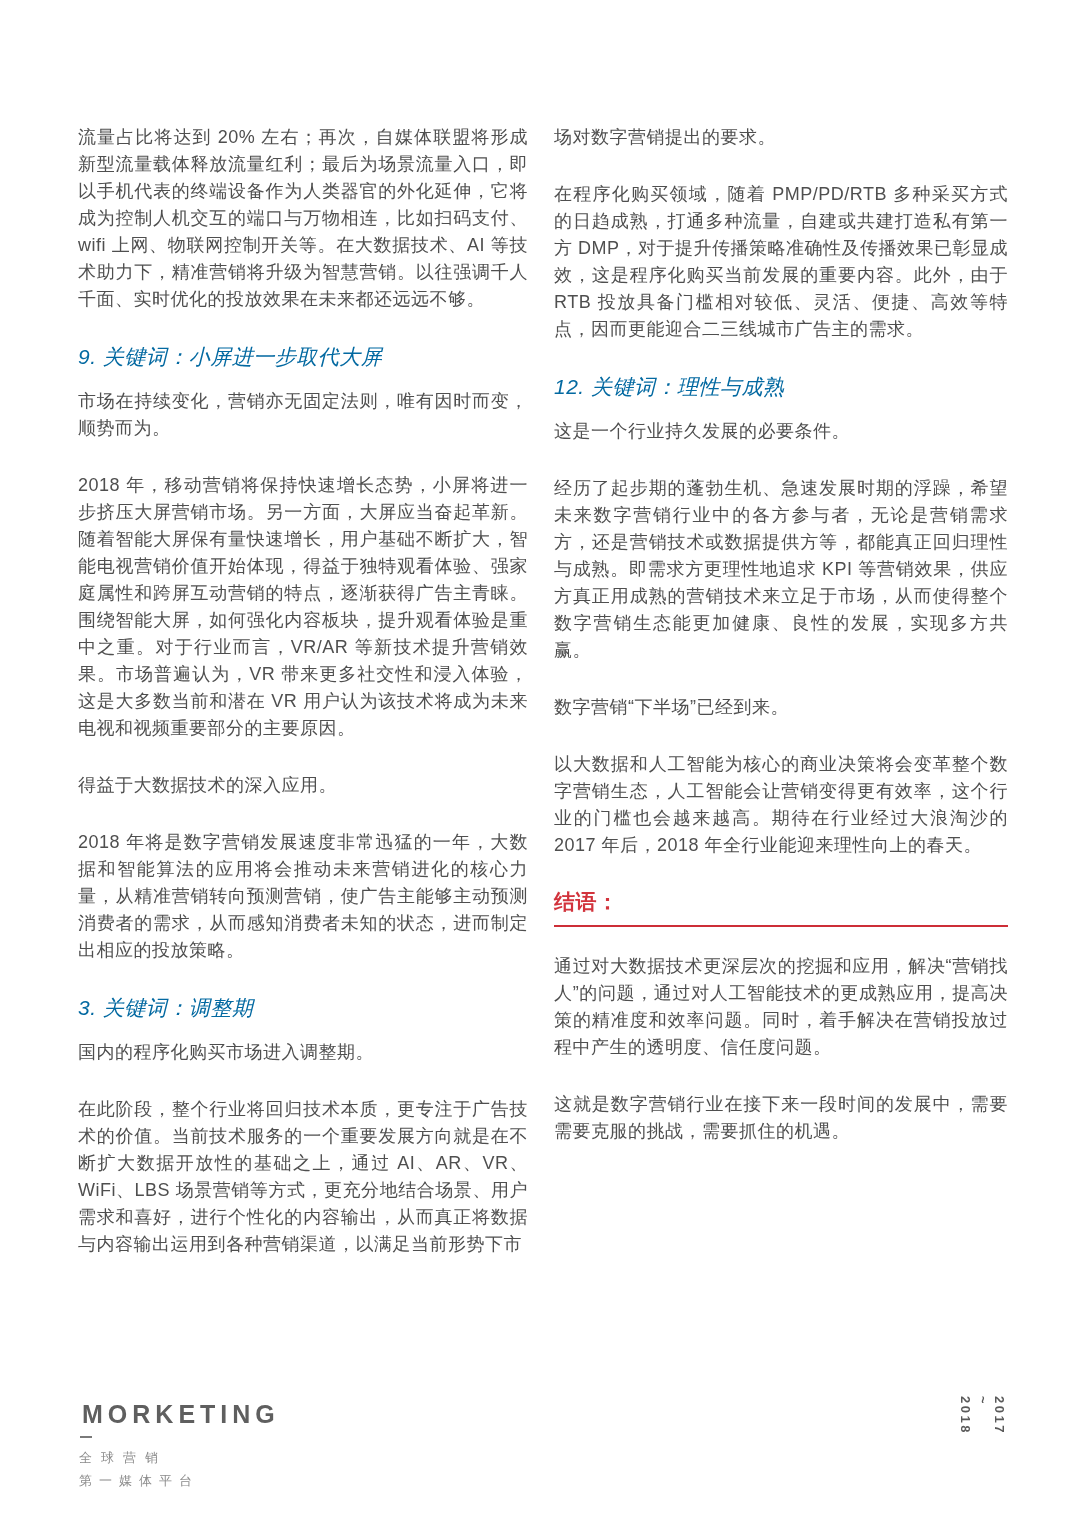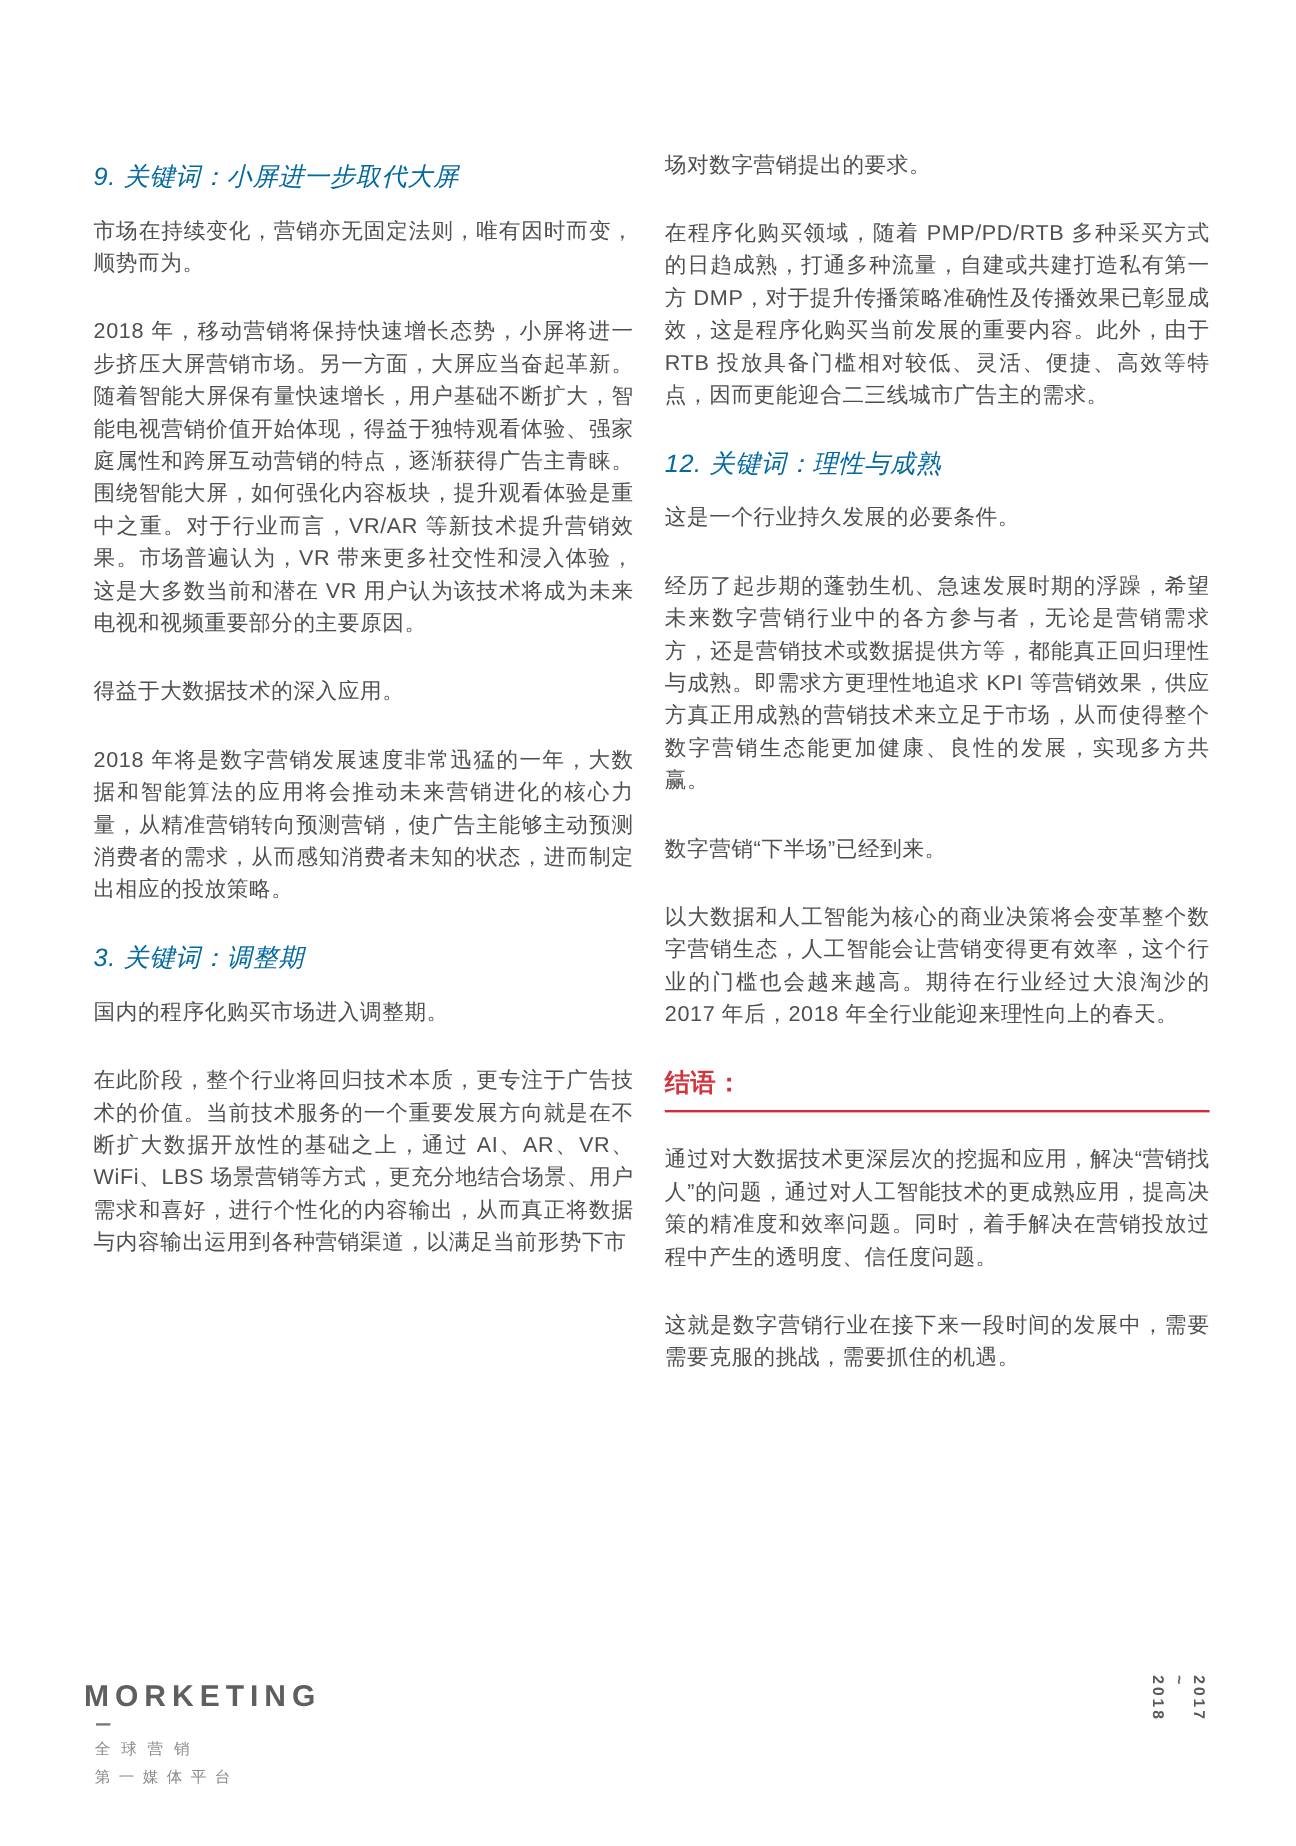--- a/index.html
+++ b/index.html
@@ -54,21 +54,21 @@
   }
   .red-rule {
     border: none;
     border-top: 2px solid #cd2e37;
     margin: 0 0 26px 0;
     width: 100%;
   }
   
   .footer-brand {
     position: absolute;
-    left: 70px;
+    left: 82px;
     top: 1400px;
     font-size: 25px;
     font-weight: 600;
     letter-spacing: 5px;
     color: #5f5f5f;
   }
   .footer-dash {
     position: absolute;
     left: 80px;
     top: 1436px;
@@ -110,20 +110,21 @@
   }
 </style>
 </head>
 <body>
 
 <div class="page">
 
   <div class="columns">
 
     <div class="col">
+      <p class="para">流量占比将达到 20% 左右；再次，自媒体联盟将形成新型流量载体释放流量红利；最后为场景流量入口，即以手机代表的终端设备作为人类器官的外化延伸，它将成为控制人机交互的端口与万物相连，比如扫码支付、wifi 上网、物联网控制开关等。在大数据技术、AI 等技术助力下，精准营销将升级为智慧营销。以往强调千人千面、实时优化的投放效果在未来都还远远不够。</p>
       <div class="kw">9. 关键词：小屏进一步取代大屏</div>
       <p class="para">市场在持续变化，营销亦无固定法则，唯有因时而变，顺势而为。</p>
       <p class="para">2018 年，移动营销将保持快速增长态势，小屏将进一步挤压大屏营销市场。另一方面，大屏应当奋起革新。随着智能大屏保有量快速增长，用户基础不断扩大，智能电视营销价值开始体现，得益于独特观看体验、强家庭属性和跨屏互动营销的特点，逐渐获得广告主青睐。围绕智能大屏，如何强化内容板块，提升观看体验是重中之重。对于行业而言，VR/AR 等新技术提升营销效果。市场普遍认为，VR 带来更多社交性和浸入体验，这是大多数当前和潜在 VR 用户认为该技术将成为未来电视和视频重要部分的主要原因。</p>
       <p class="para">得益于大数据技术的深入应用。</p>
       <p class="para">2018 年将是数字营销发展速度非常迅猛的一年，大数据和智能算法的应用将会推动未来营销进化的核心力量，从精准营销转向预测营销，使广告主能够主动预测消费者的需求，从而感知消费者未知的状态，进而制定出相应的投放策略。</p>
       <div class="kw">3. 关键词：调整期</div>
       <p class="para">国内的程序化购买市场进入调整期。</p>
       <p class="para">在此阶段，整个行业将回归技术本质，更专注于广告技术的价值。当前技术服务的一个重要发展方向就是在不断扩大数据开放性的基础之上，通过 AI、AR、VR、WiFi、LBS 场景营销等方式，更充分地结合场景、用户需求和喜好，进行个性化的内容输出，从而真正将数据与内容输出运用到各种营销渠道，以满足当前形势下市</p>
     </div>
 

